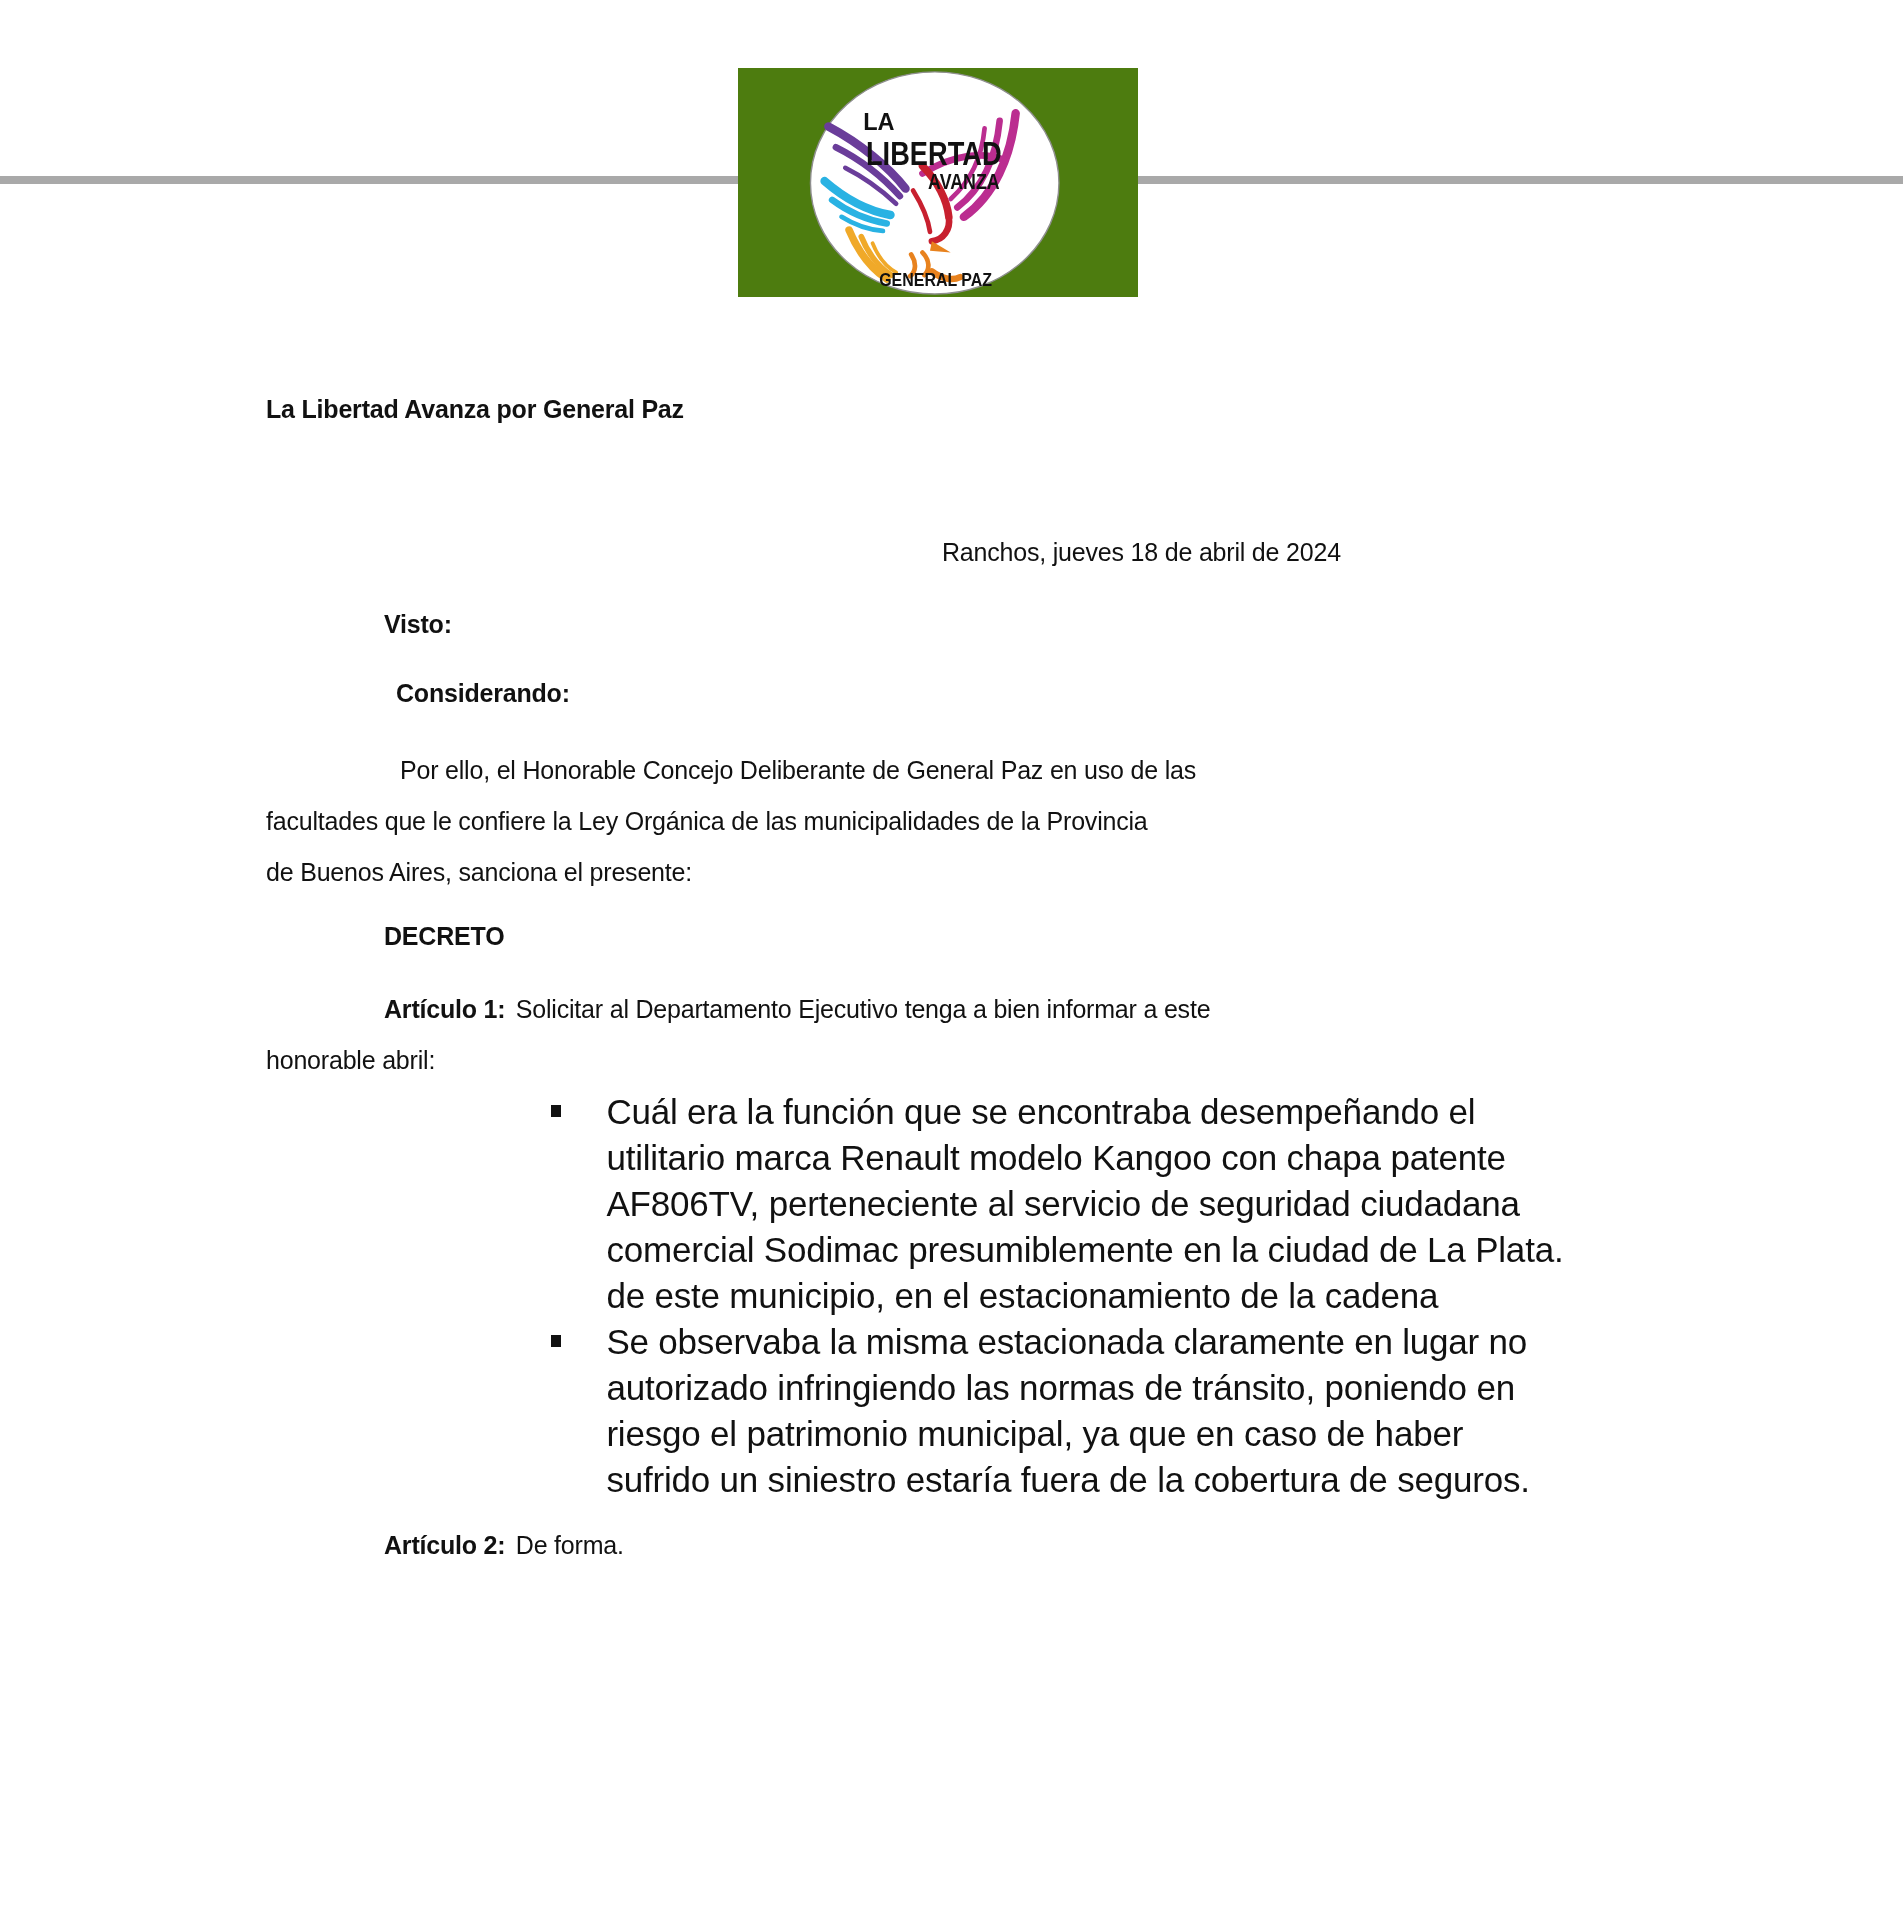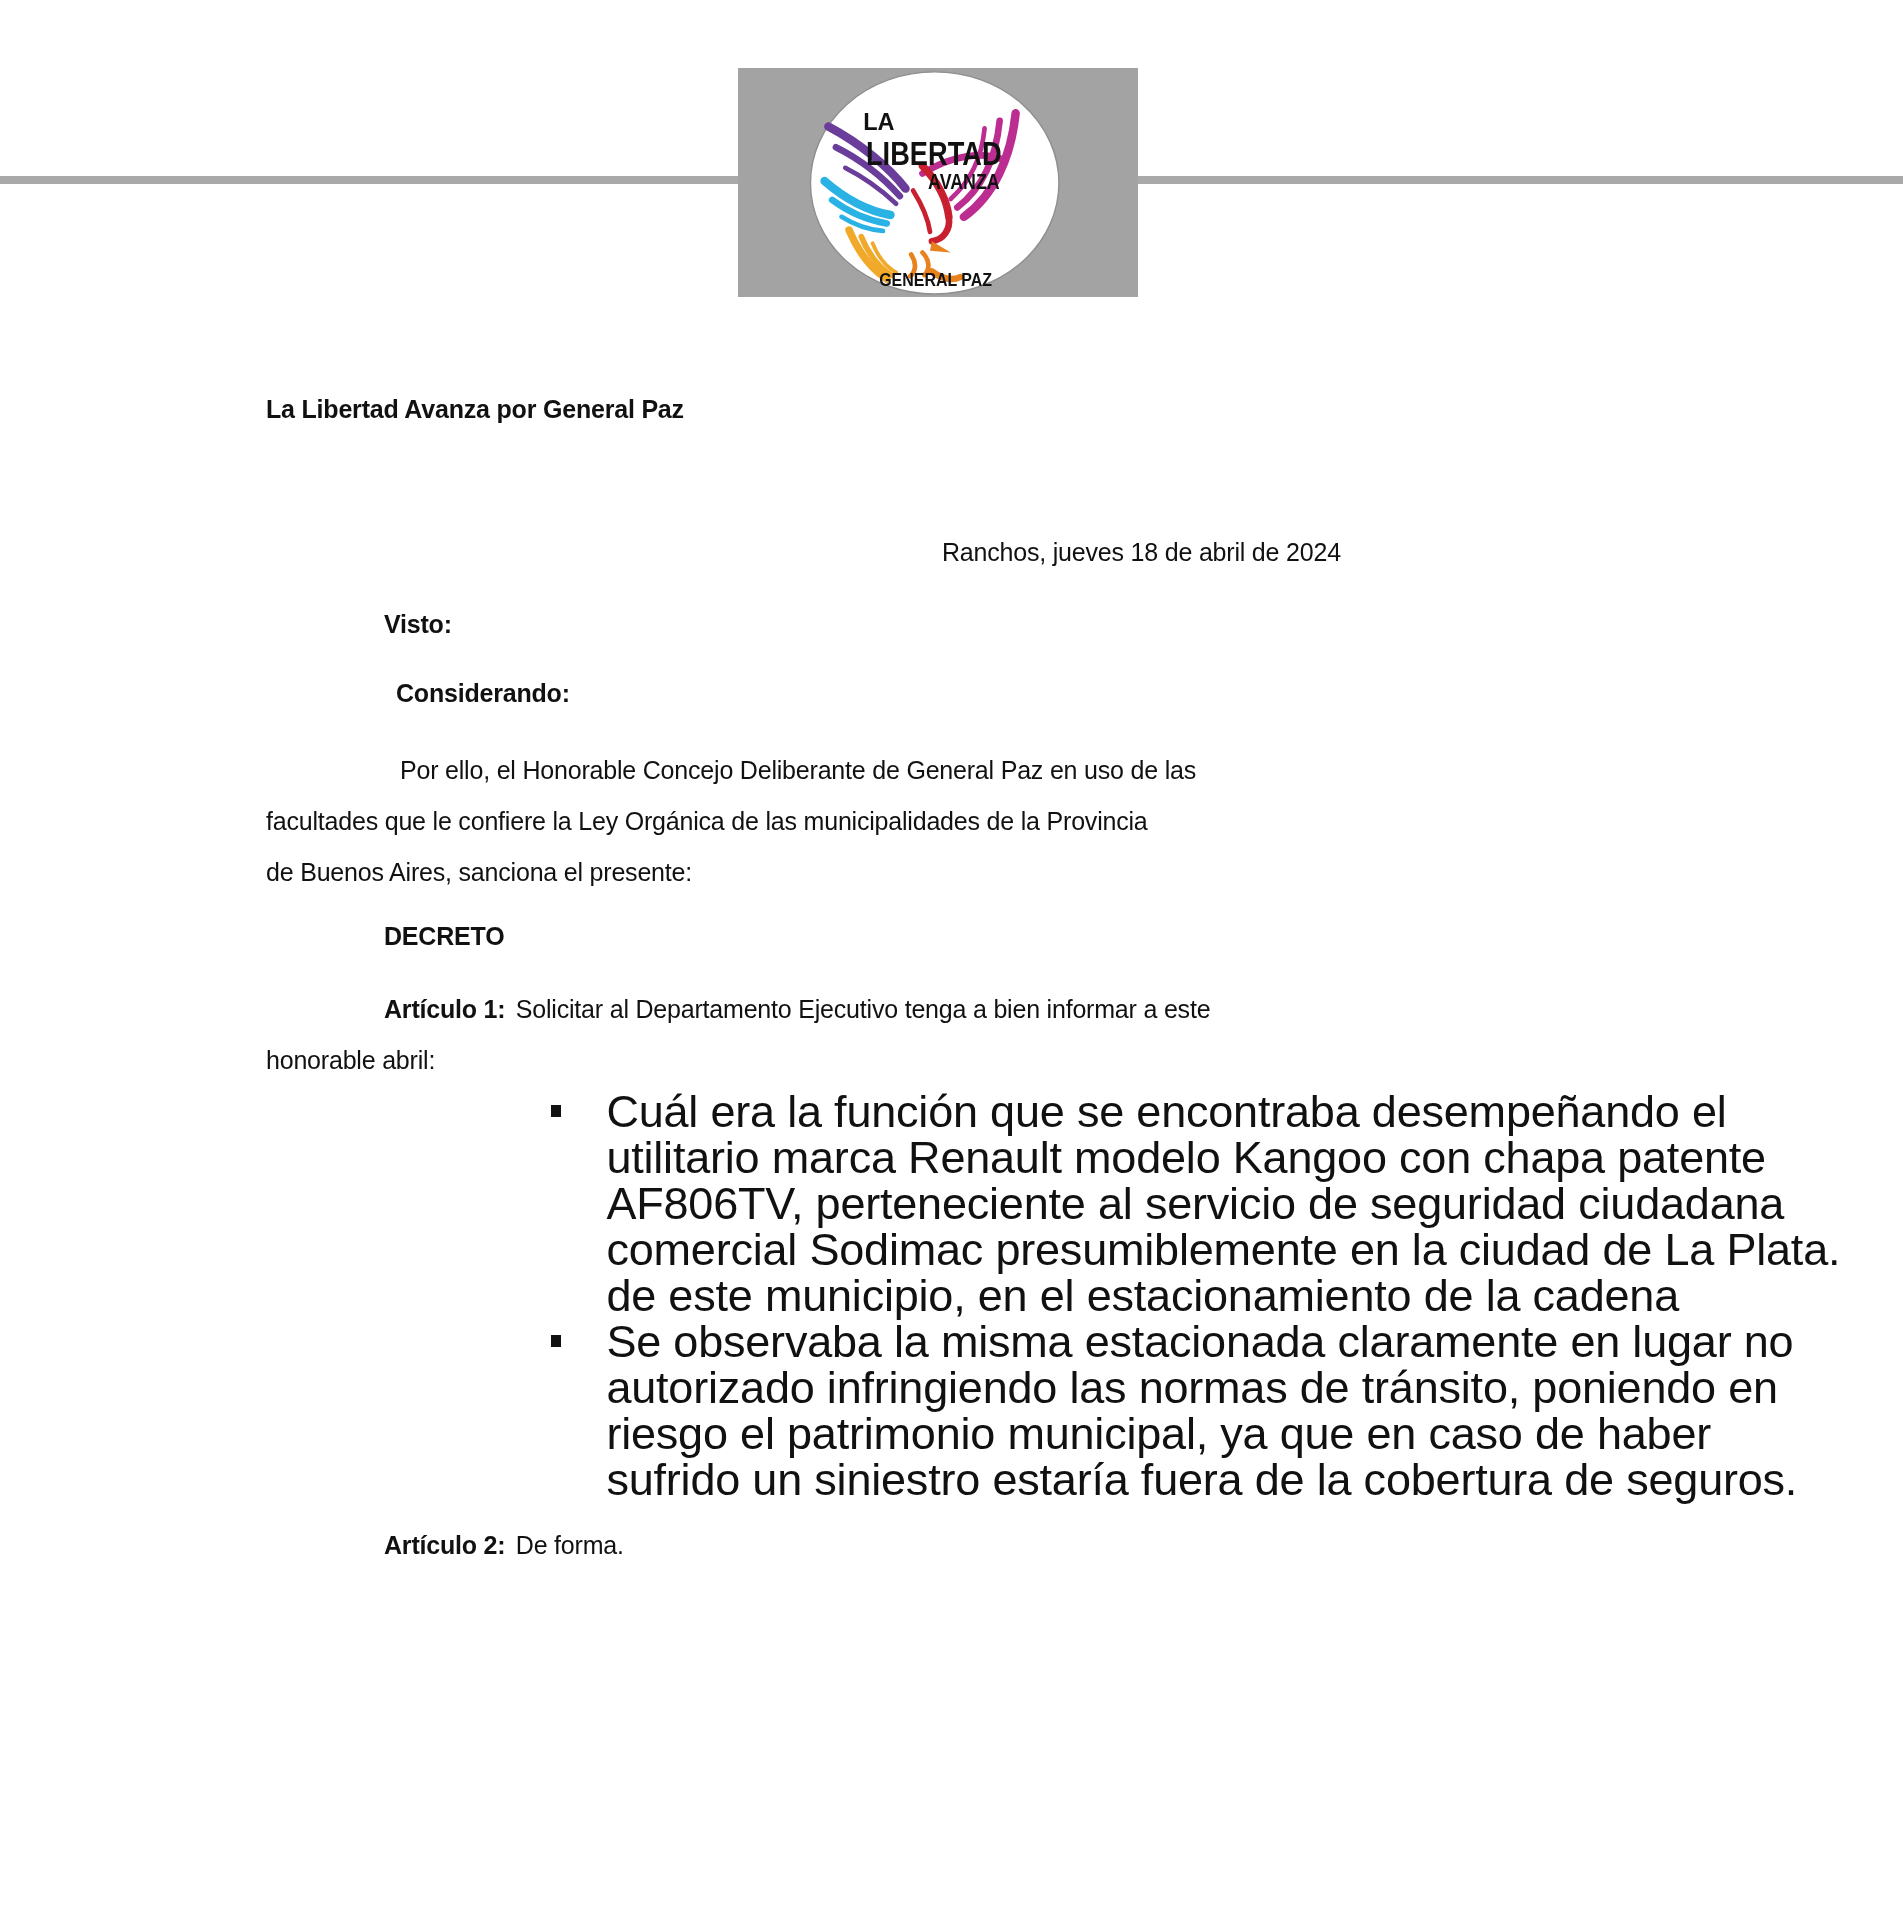--- a/index.html
+++ b/index.html
@@ -16,21 +16,21 @@
     position: absolute;
     left: 0; top: 176px;
     width: 100%; height: 7.5px;
     background: #a9a9a9;
     z-index: 1;
   }
   .logo-wrap {
     position: absolute;
     left: 738px; top: 68px;
     width: 400px; height: 229px;
-    background: #a3a3a3;
+    background: #4d7c0f;
     z-index: 2;
   }
   .tblock {
     position: absolute;
     font-size: 25px;
     line-height: 51px;
     white-space: nowrap;
     letter-spacing: -0.2px;
     z-index: 3;
   }
@@ -47,21 +47,21 @@
   }
   .bullet-item { display: flex; align-items: flex-start; }
   .bullet-square {
     flex: 0 0 auto;
     width: 10.4px; height: 12.2px;
     background: #111;
     margin-top: 16px;
     margin-right: 45px;
   }
   .bullet-lines {
-    font-size: 45px;
+    font-size: 35px;
     line-height: 46px;
     white-space: nowrap;
     letter-spacing: -0.2px;
   }
 </style>
 </head>
 <body>
 
 <div class="page">
 

